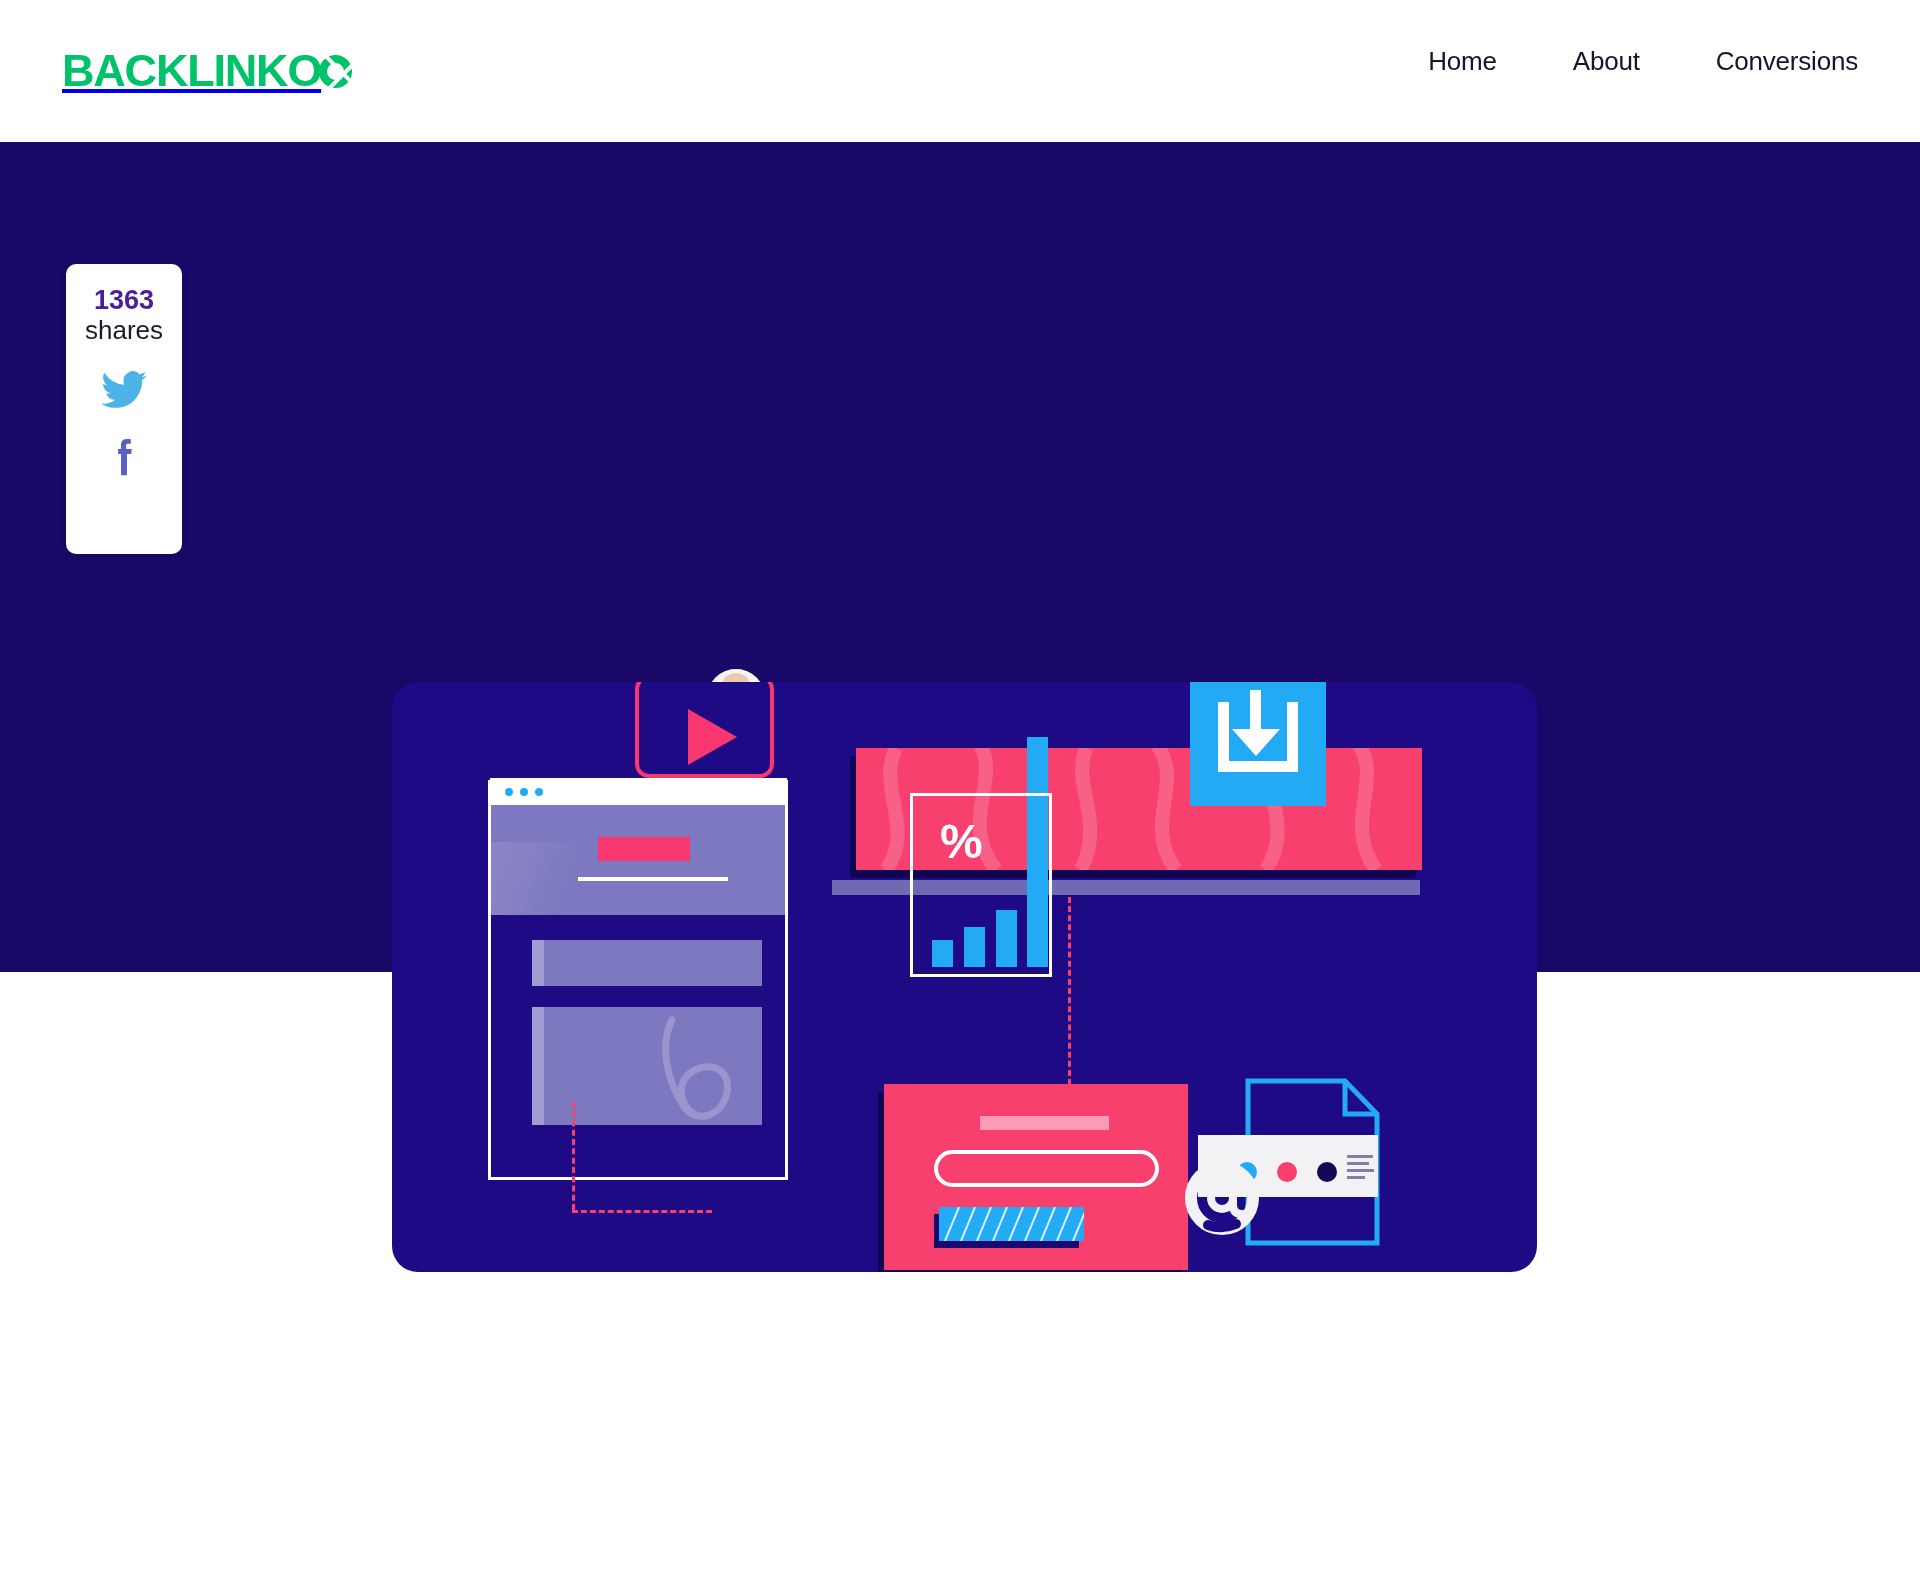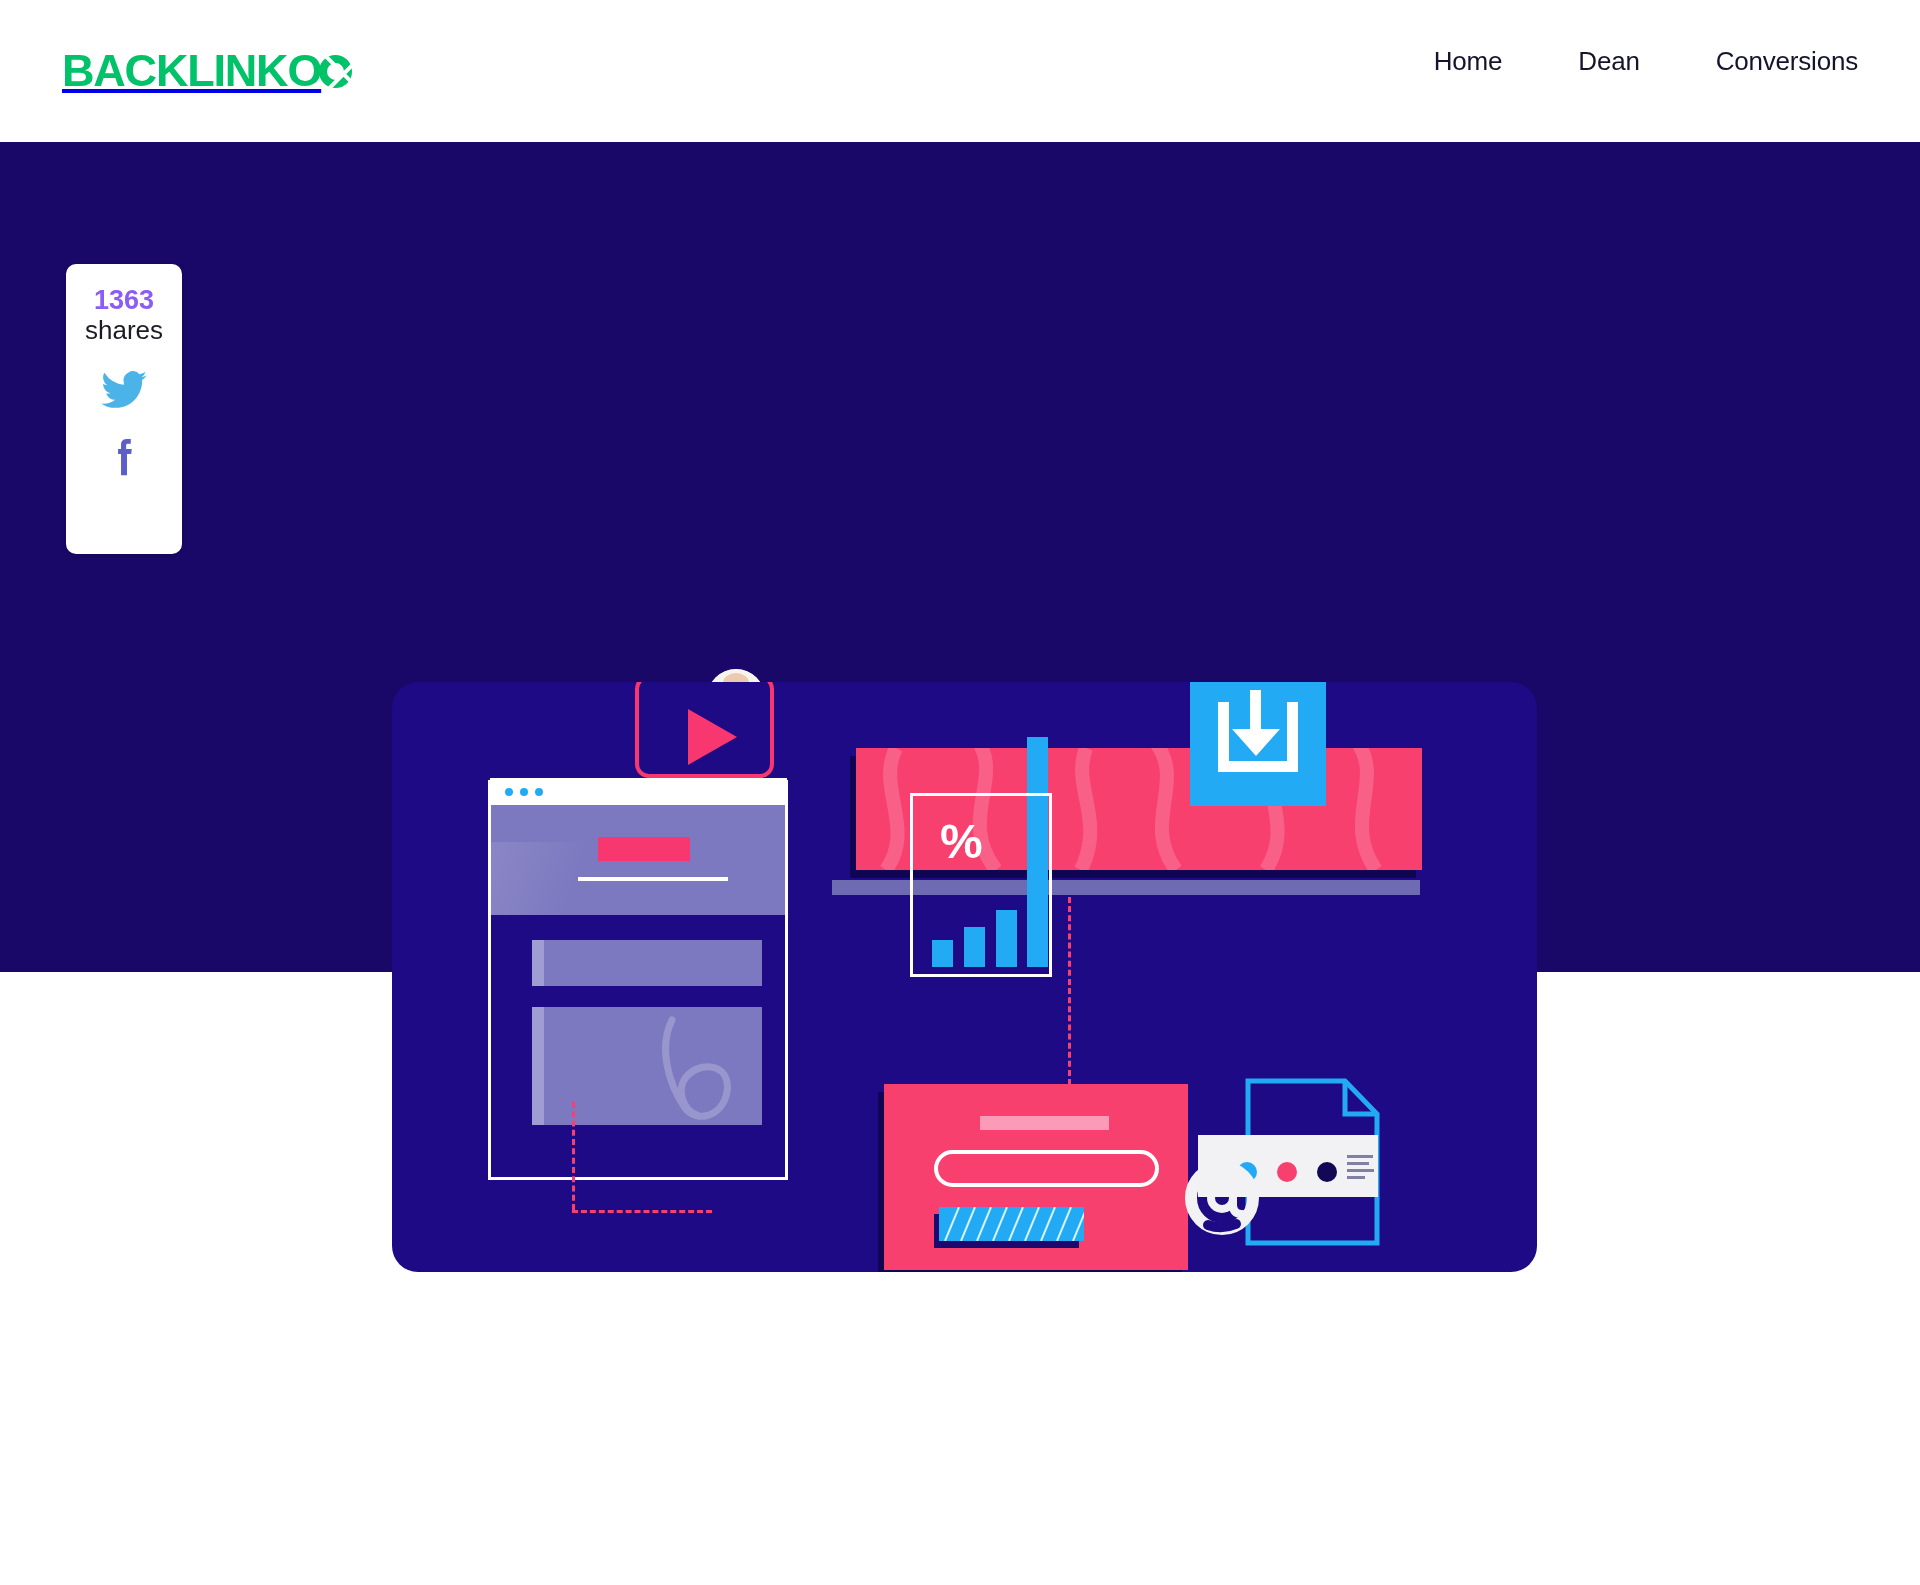--- a/index.html
+++ b/index.html
@@ -61,21 +61,21 @@
   #share-rail{
     position:absolute; left:66px; top:122px;
     width:116px; height:290px;
     background:#ffffff; border-radius:10px;
     display:flex; flex-direction:column; align-items:center;
     padding-top:22px;
     box-shadow:0 1px 4px rgba(0,0,0,.18);
     z-index:14;
   }
   #share-rail .count{
-    font-size:27px; font-weight:bold; color:#8b5cf6; line-height:1.08;
+    font-size:27px; font-weight:bold; color:#4c1d95; line-height:1.08;
   }
   #share-rail .label{
     font-size:26px; color:#1b1b27; line-height:1.1; margin-top:1px;
   }
   #share-rail .sicon{ margin-top:26px; cursor:pointer; }
   #share-rail .sicon.fb{ margin-top:20px; }
 
   
   #hero-title{
     position:absolute; left:300px; top:102px; width:1320px;
@@ -204,21 +204,21 @@
 
 <header id="site-header">
 
   <a id="brand-logo" href="#">
     <span class="wordmark">BACKLINKO</span>
     <span class="ring"></span>
   </a>
 
   <nav id="main-nav">
     <a href="#">Home</a>
-    <a href="#">Dean</a>
+    <a href="#">About</a>
     <a href="#">Conversions</a>
   </nav>
 
 </header>
 
 <section id="hero">
 
   <aside id="share-rail">
     <div class="count">1363</div>
     <div class="label">shares</div>

